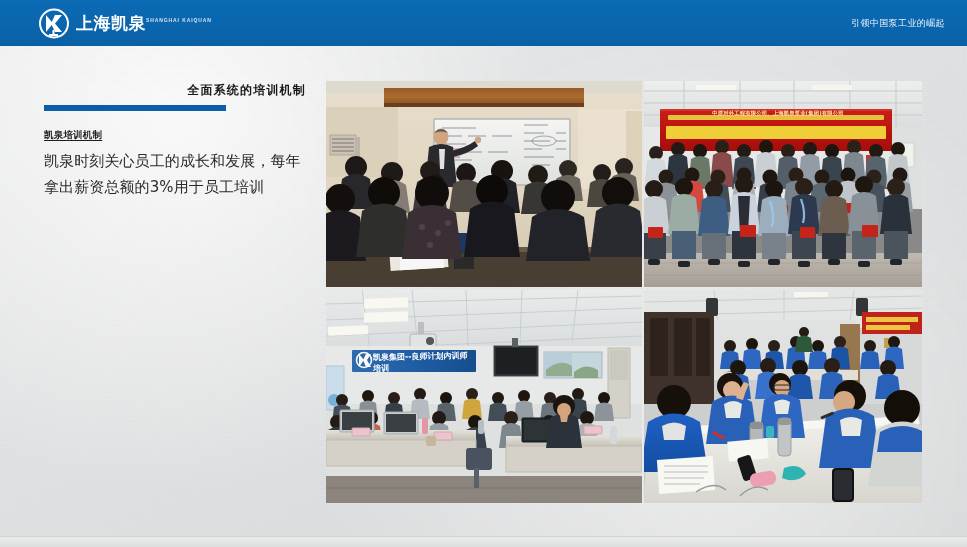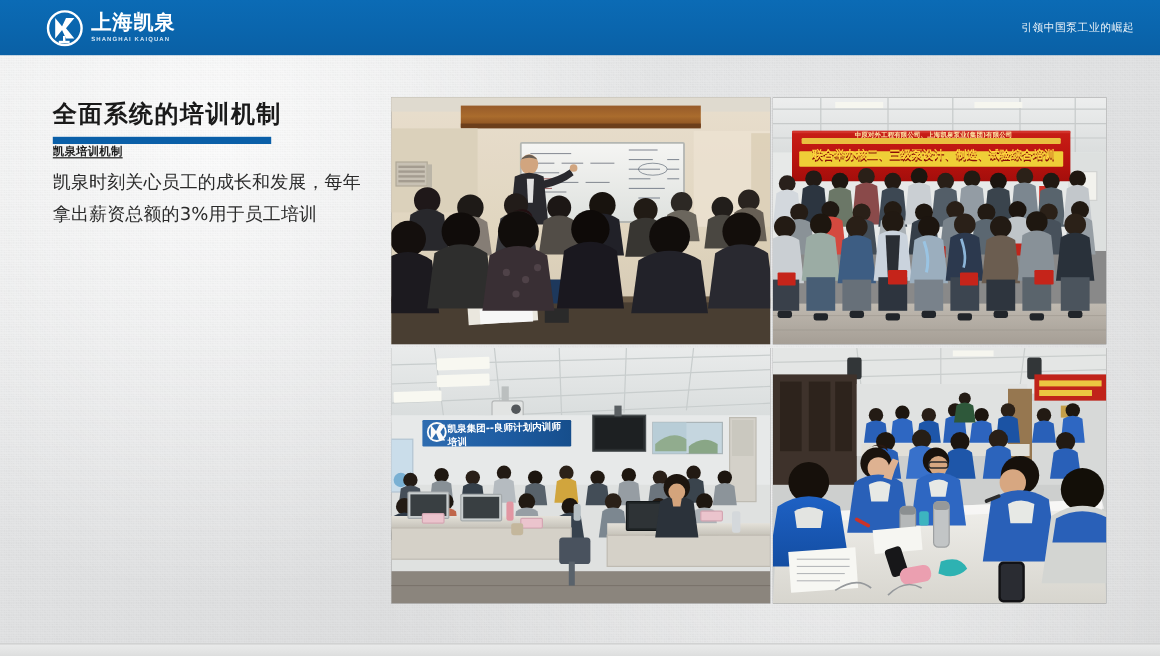--- a/index.html
+++ b/index.html
@@ -62,21 +62,21 @@
     position: absolute;
     left: 38px; top: 7px;
     height: 32px;
     display: flex;
     align-items: center;
     gap: 6px;
   }
   .logo-mark { width: 32px; height: 31px; display: block; }
   .logo-text-block {
     display: flex;
-    flex-direction: column;
+    flex-direction: row;
     justify-content: center;
     line-height: 1;
   }
   .logo-cn {
     font-family: "DejaVu Sans", "Liberation Sans", sans-serif;
     font-size: 17px;
     font-weight: 700;
     color: #ffffff;
     letter-spacing: .5px;
     white-space: nowrap;
@@ -109,34 +109,36 @@
   
   .text-col {
     position: absolute;
     left: 44px; top: 84px;
     width: 262px;
     z-index: 3;
   }
 
   .page-title {
     font-family: "DejaVu Sans", "Liberation Sans", sans-serif;
-    font-size: 20px;
+    font-size: 12px;
     font-weight: 700;
     color: #1a1a1a;
     letter-spacing: 1.2px;
     line-height: 1.15;
     white-space: nowrap;
+    text-align: right;
   }
   .title-rule {
     margin-top: 7px;
     width: 182px; height: 6px;
     background: #0a5fa8;
   }
 
   .sub-head {
+    margin-top: 18px;
     font-family: "DejaVu Sans", "Liberation Sans", sans-serif;
     font-size: 9.5px;
     font-weight: 700;
     color: #1d1d1d;
     text-decoration: underline;
     text-underline-offset: 2px;
     letter-spacing: .2px;
   }
 
   .para {
@@ -574,21 +576,20 @@
           <rect x="124" y="178" width="12" height="6" rx="2"></rect>
             <rect x="154" y="180" width="12" height="6" rx="2"></rect>
           <rect x="184" y="178" width="12" height="6" rx="2"></rect>
             <rect x="214" y="180" width="12" height="6" rx="2"></rect>
           <rect x="246" y="178" width="12" height="6" rx="2"></rect>
         </g>
         <rect x="0" y="0" width="278" height="206" fill="#000" opacity=".02"></rect>
       </svg>
 
       <div class="ph-caption" style="left:18px; top:29px; width:232px; text-align:center; font-size:5.4px; font-weight:700; color:#ffe9a8; letter-spacing:.1px; line-height:1.3;">中原对外工程有限公司、上海凯泉泵业(集团)有限公司</div>
-      <div class="ph-caption" style="left:18px; top:44px; width:232px; text-align:center; font-size:9px; font-weight:700; color:#ffd23d; letter-spacing:.2px; line-height:1.25; text-shadow:0 1px 0 #8a0d08;">联合举办核二、三级泵设计、制造、试验综合培训</div>
     </div>
 
     <div class="photo ph-bl">
       <svg viewBox="0 0 316 213" preserveAspectRatio="none" aria-hidden="true">
         <defs>
           <linearGradient id="ceilBL" x1="0" y1="0" x2="0" y2="1">
             <stop offset="0%" stop-color="#eef0f0"></stop>
               <stop offset="100%" stop-color="#dde1e1"></stop>
           </linearGradient>
           <linearGradient id="bannerBL" x1="0" y1="0" x2="1" y2="0">

